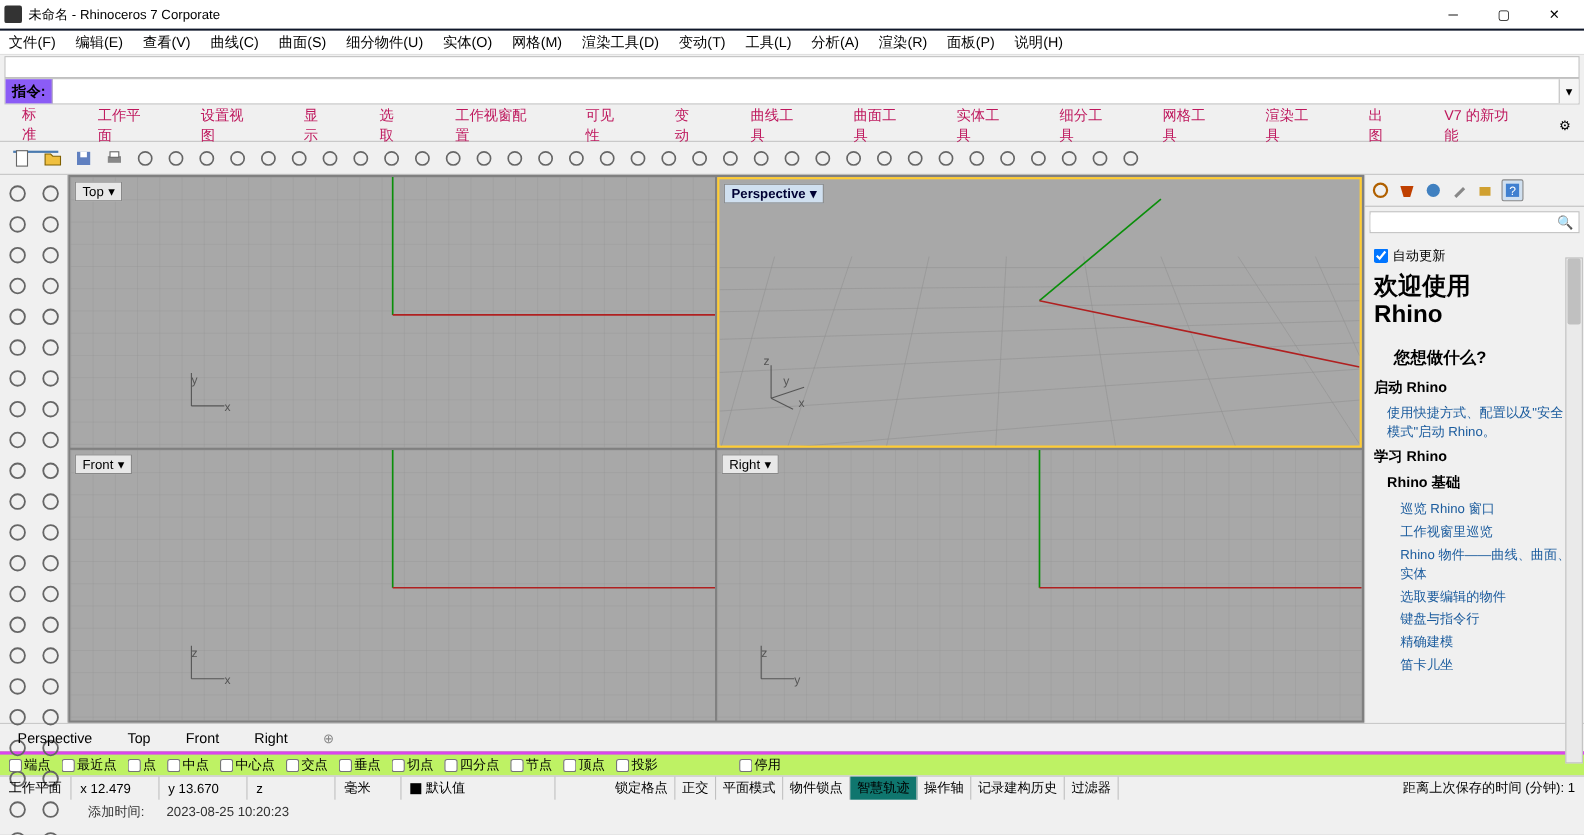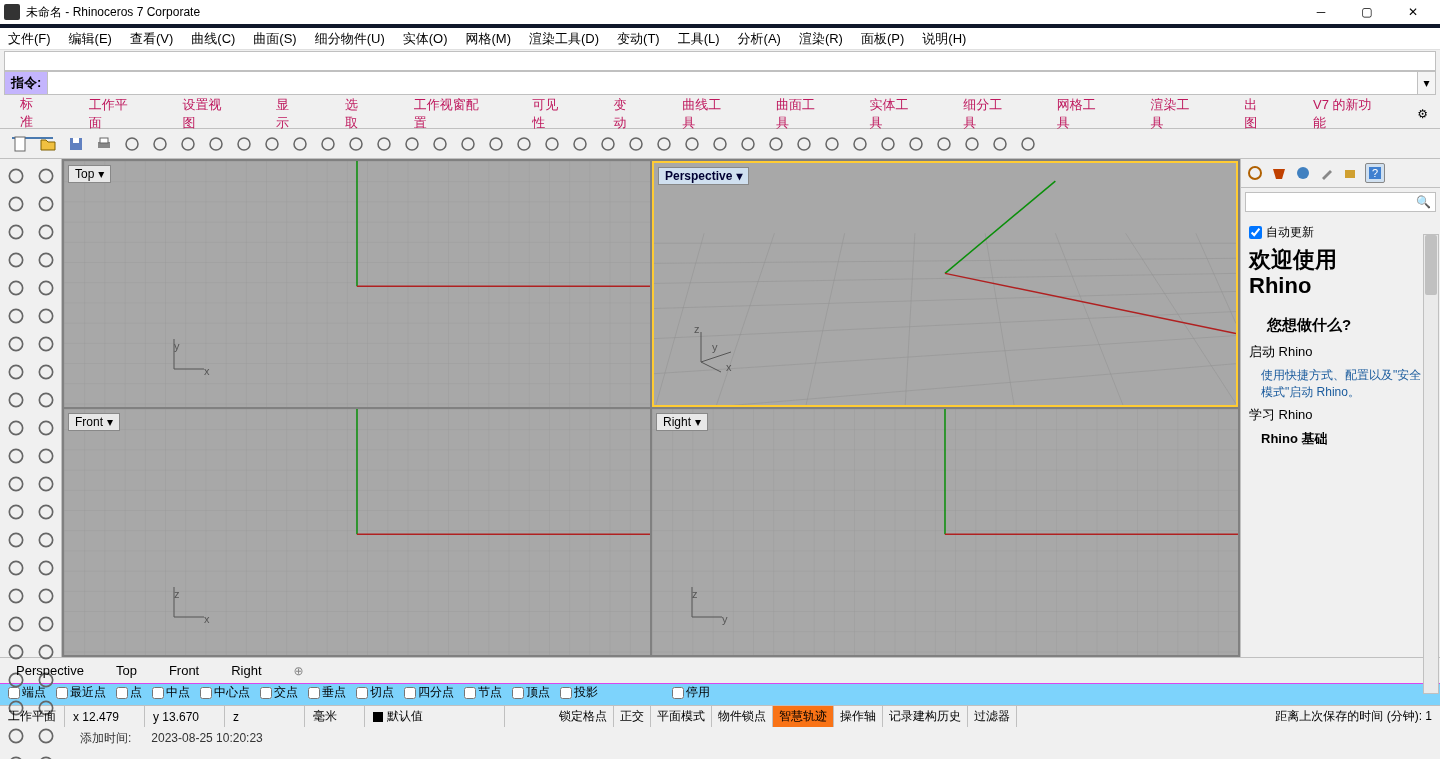--- a/index.html
+++ b/index.html
@@ -1,29 +1,29 @@
 <!DOCTYPE html>
 <html><head>
 <meta charset="utf-8">
 <style>
 * { box-sizing: border-box; margin: 0; padding: 0; font-family: "Microsoft YaHei", Arial, sans-serif; }
 body { width: 1440px; height: 759px; background: #f0f0f0; overflow: hidden; font-size: 12px; color: #000; }
 
-.titlebar { height: 28px; background: #fff; display: flex; align-items: center; padding: 0 4px; border-bottom: 4px solid #0f172a; }
+.titlebar { height: 28px; background: #fff; display: flex; align-items: center; padding: 0 4px; border-bottom: 2px solid #0f172a; }
 .titlebar-icon { width: 16px; height: 16px; background: #333; border-radius: 2px; margin-right: 6px; }
 .titlebar-title { flex: 1; font-size: 12px; }
 .win-ctrl { display: flex; height: 100%; }
 .win-btn { width: 46px; display: flex; align-items: center; justify-content: center; cursor: pointer; }
 
 .menubar { height: 22px; background: #fff; display: flex; align-items: center; padding: 0 8px; gap: 18px; border-bottom: 1px solid #e0e0e0; }
 .menu-item { font-size: 13px; cursor: pointer; }
 
 .cmdhistory { height: 20px; background: #fff; border: 1px solid #c0c0c0; margin: 1px 4px 0 4px; }
 .cmdline { height: 24px; display: flex; align-items: center; background: #fff; border: 1px solid #c0c0c0; margin: 0 4px 4px 4px; }
-.cmd-label { background: #c4b5fd; padding: 2px 6px; font-size: 13px; font-weight: bold; height: 100%; display: flex; align-items: center; border-right: 1px solid #c0c0c0; }
+.cmd-label { background: #8b5cf6; padding: 2px 6px; font-size: 13px; font-weight: bold; height: 100%; display: flex; align-items: center; border-right: 1px solid #c0c0c0; }
 .cmd-input { flex: 1; height: 100%; padding: 0 4px; }
 .cmd-drop { width: 18px; background: #f5f5f5; border-left: 1px solid #c0c0c0; height: 100%; display: flex; align-items: center; justify-content: center; }
 
 .tabstrip { height: 30px; display: flex; align-items: center; padding: 0 12px; gap: 28px; background: #f0f0f0; border-bottom: 1px solid #c0c0c0; }
 .tab { font-size: 13px; padding: 6px 8px; cursor: pointer; color: #be185d; }
 .tab.active { border-bottom: 2px solid #4a7ab0; }
 .tab-gear { margin-left: auto; }
 
 .std-toolbar { height: 30px; display: flex; align-items: center; padding: 2px 8px; gap: 4px; background: #f0f0f0; border-bottom: 1px solid #c0c0c0; }
 .tb-btn { width: 24px; height: 24px; display: flex; align-items: center; justify-content: center; border-radius: 2px; cursor: pointer; }
@@ -45,41 +45,41 @@
 .rp-title { padding: 4px 8px; font-size: 13px; border-bottom: 1px solid #c0c0c0; }
 .rp-tabs { display: flex; gap: 4px; padding: 4px; border-bottom: 1px solid #c0c0c0; }
 .rp-tab { width: 20px; height: 20px; display: flex; align-items: center; justify-content: center; cursor: pointer; border-radius: 2px; }
 .rp-tab.active { background: #d0e0f0; border: 1px solid #888; }
 .rp-search { margin: 4px; border: 1px solid #c0c0c0; background: #fff; height: 20px; display: flex; align-items: center; }
 .rp-search input { border: none; flex: 1; font-size: 12px; padding: 0 4px; outline: none; }
 .rp-content { flex: 1; overflow: auto; padding: 8px; font-size: 12px; }
 .rp-check { display: flex; align-items: center; gap: 4px; margin-bottom: 4px; }
 .rp-h1 { font-size: 22px; font-weight: bold; margin: 6px 0 16px 0; line-height: 1.2; }
 .rp-h2 { font-size: 15px; font-weight: bold; margin: 8px 18px; }
-.rp-h3 { font-size: 13px; font-weight: normal; margin: 6px 0; }
+.rp-h3 { font-size: 13px; font-weight: bold; margin: 6px 0; }
 .rp-link { color: #1a5b9d; cursor: pointer; display: block; margin: 4px 0 4px 12px; line-height: 1.4; }
 .rp-sub { margin-left: 12px; }
 
 .rp-scroll { position: absolute; right: 1px; top: 234px; width: 16px; height: 460px; background: #eaeaea; border: 1px solid #c0c0c0; }
 .rp-thumb { position: absolute; top: 0; left: 1px; width: 12px; height: 60px; background: #c0c0c0; border-radius: 2px; }
 
 .vp-tabs { height: 26px; display: flex; align-items: center; padding: 0 8px; gap: 16px; background: #f0f0f0; border-top: 1px solid #c0c0c0; }
 .vp-tab { font-size: 13px; padding: 4px 8px; cursor: pointer; }
 .vp-add { color: #888; cursor: pointer; padding: 0 8px; }
 
-.osnap-bar { height: 22px; display: flex; align-items: flex-start; padding: 0 8px; gap: 10px; background: #7dd3fc; border-top: 1px solid #d946ef; }
+.osnap-bar { height: 22px; display: flex; align-items: center; padding: 0 8px; gap: 10px; background: #bef264; border-top: 3px solid #d946ef; }
 .osnap-item { display: flex; align-items: center; gap: 2px; font-size: 12px; }
 .osnap-item input { width: 12px; height: 12px; }
 
 .status-bar { height: 22px; display: flex; align-items: stretch; background: #f0f0f0; border-top: 1px solid #c0c0c0; font-size: 12px; }
 .sb-cell { padding: 0 8px; border-right: 1px solid #c0c0c0; display: flex; align-items: center; white-space: nowrap; }
 .sb-cell.wide { min-width: 80px; }
 .sb-flex { flex: 1; display: flex; align-items: center; margin-left: 48px; }
 .sb-toggle { padding: 0 6px; cursor: pointer; border-right: 1px solid #c0c0c0; height: 100%; display: flex; align-items: center; }
-.sb-toggle.active { background: #f97316; }
+.sb-toggle.active { background: #0f766e; }
 
 .footer { height: 22px; display: flex; align-items: center; padding: 0 80px; gap: 20px; font-size: 12px; color: #333; background: #f0f0f0; }
 </style>
 </head>
 <body>
 
 <div class="titlebar">
   <div class="titlebar-icon"></div>
   <div class="titlebar-title">未命名 - Rhinoceros 7 Corporate</div>
   <div class="win-ctrl">
@@ -685,20 +685,29 @@
           <span>自动更新</span>
       </label>
       <div class="rp-h1" style="white-space:pre-line;">欢迎使用
 Rhino</div>
       <div class="rp-h2">您想做什么?</div>
       <div class="rp-h3">启动 Rhino</div>
       <a class="rp-link">使用快捷方式、配置以及"安全模式"启动 Rhino。</a>
       <div class="rp-h3">学习 Rhino</div>
       <div class="rp-sub">
         <div class="rp-h3" style="font-weight:bold;">Rhino 基础</div>
+        <div id="help-links">
+            <a class="rp-link">巡览 Rhino 窗口</a>
+            <a class="rp-link">工作视窗里巡览</a>
+            <a class="rp-link">Rhino 物件——曲线、曲面、实体</a>
+            <a class="rp-link">选取要编辑的物件</a>
+            <a class="rp-link">键盘与指令行</a>
+            <a class="rp-link">精确建模</a>
+            <a class="rp-link">    笛卡儿坐</a>
+          </div>
       </div>
     </div>
   </div>
 </div>
 
 <div class="rp-scroll">
     <div class="rp-thumb"></div>
   </div>
 
 <div class="vp-tabs" id="vp-tabs">

